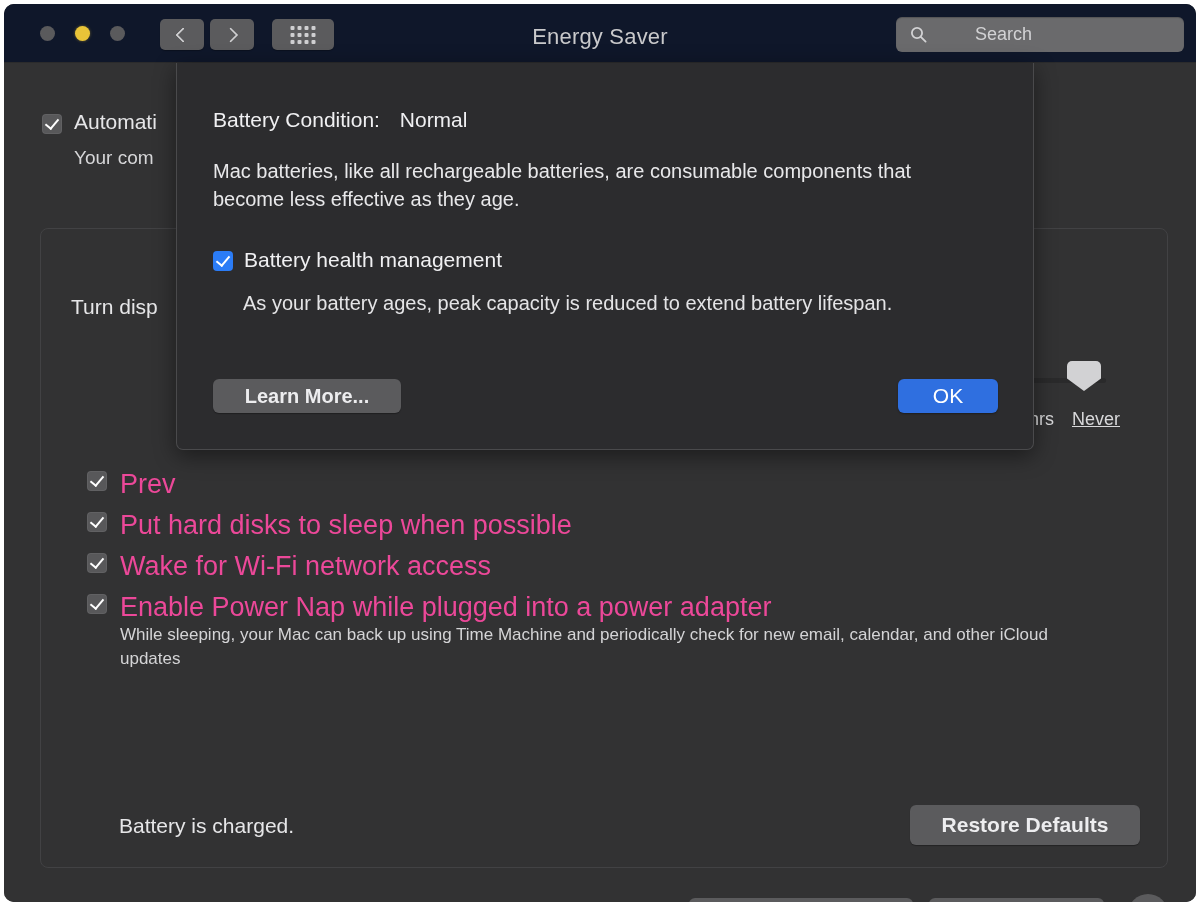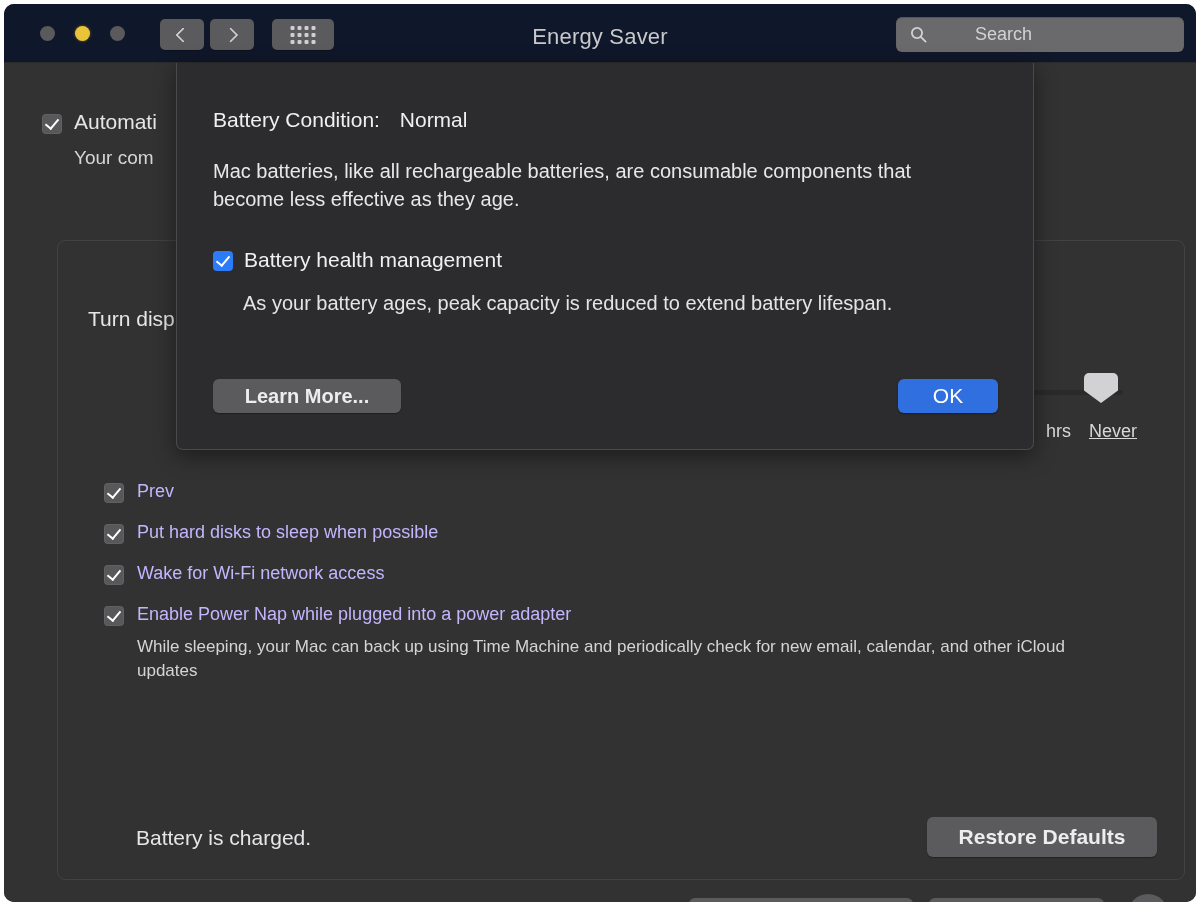--- a/index.html
+++ b/index.html
@@ -168,27 +168,26 @@
     position: absolute;
     left: 70px; top: 84px;
     font-size: 19px;
     color: #d6d6d8;
     white-space: nowrap;
   }
 
   
   #groupbox {
     position: absolute;
-    left: 36px; top: 177px;
+    left: 36px; top: 165px;
     width: 1128px;
     height: 640px;
     border: 1px solid #424244;
     border-radius: 8px;
     box-sizing: border-box;
-    margin-left: 17px;
   }
 
   #turn-display-label {
     position: absolute;
     left: 30px; top: 66px;
     font-size: 21px;
     color: #e6e6e8;
     white-space: nowrap;
   }
 
@@ -218,22 +217,22 @@
   }
   #tick-hrs   { left: 988px; text-align: right; }
   #tick-never { left: 1031px; text-decoration: underline; }
 
   
   .opt-row { position: absolute; left: 46px; }
   .opt-row .cbx { left: 0; top: 2px; }
   .opt-row .opt-label {
     position: absolute;
     left: 33px; top: 0px;
-    font-size: 18px;
-    color: #c4b5fd;
+    font-size: 27px;
+    color: #ec4899;
     white-space: nowrap;
   }
   #opt-0 { top: 240px; }
   #opt-1 { top: 281px; }
   #opt-2 { top: 322px; }
   #opt-3 { top: 363px; }
 
   #powernap-sub {
     position: absolute;
     left: 79px; top: 394px;

